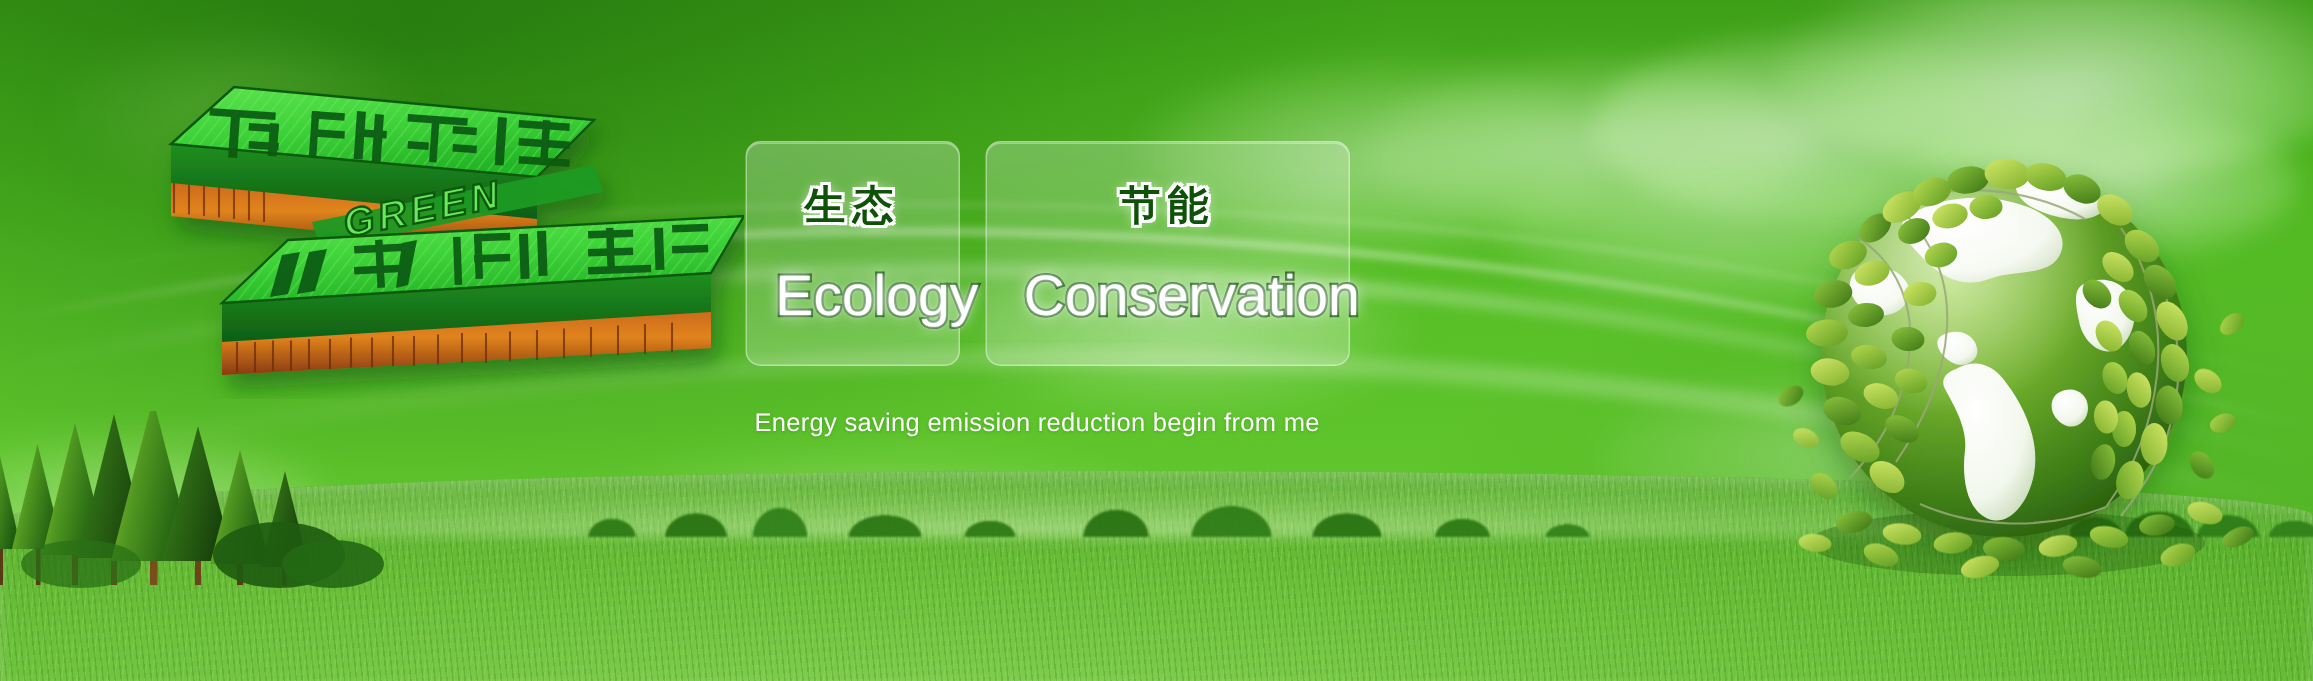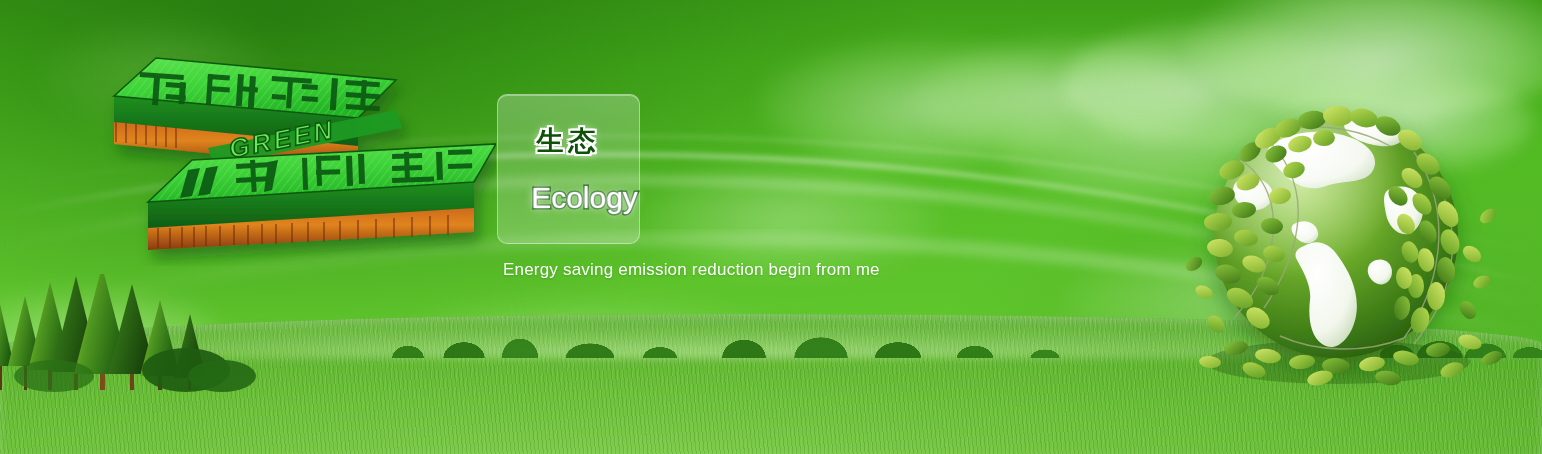--- a/index.html
+++ b/index.html
@@ -135,30 +135,30 @@
     font-size:27px; font-weight:700; letter-spacing:5px;
     color:#0E5208; white-space:nowrap;
     text-shadow:
       -2px -2px 0 #fff,  2px -2px 0 #fff,
       -2px  2px 0 #fff,  2px  2px 0 #fff,
       -2px  0   0 #fff,  2px  0   0 #fff,
        0   -2px 0 #fff,  0    2px 0 #fff,
        0 0 8px rgba(255,255,255,0.95);
   }
   .en {
-    font-size:30px; font-weight:400; white-space:nowrap;
+    font-size:38px; font-weight:400; white-space:nowrap;
     color:#ffffff;
     -webkit-text-stroke:3px #11550A;
     paint-order:stroke fill;
     text-shadow:0 0 9px rgba(255,255,255,0.85), 0 0 3px rgba(255,255,255,0.9);
     padding-left:32px;
   }
 
   .tagline {
-    position:absolute; left:503px; top:260px;
+    position:absolute; left:503px; top:272px;
     font-size:17px; color:#ffffff; letter-spacing:0.2px;
     white-space:nowrap;
     text-shadow:0 1px 2px rgba(40,110,20,0.35);
   }
 </style>
 </head>
 <body>
 
 <div class="banner">
 
@@ -327,20 +327,24 @@
     </g>
   </svg>
 
   <div class="cards">
 
     <div class="card">
       <div class="cn">生态</div>
       <div class="en">Ecology</div>
     </div>
 
+    <div class="card wide">
+      <div class="cn">节能</div>
+      <div class="en">Conservation</div>
+    </div>
 
   </div>
 
   <div class="tagline">Energy saving emission reduction begin from me</div>
 
   <div class="ground"></div>
   <div class="ground-hl"></div>
   <div class="treeline tl-mid"></div>
   <div class="treeline tl-right"></div>
 

